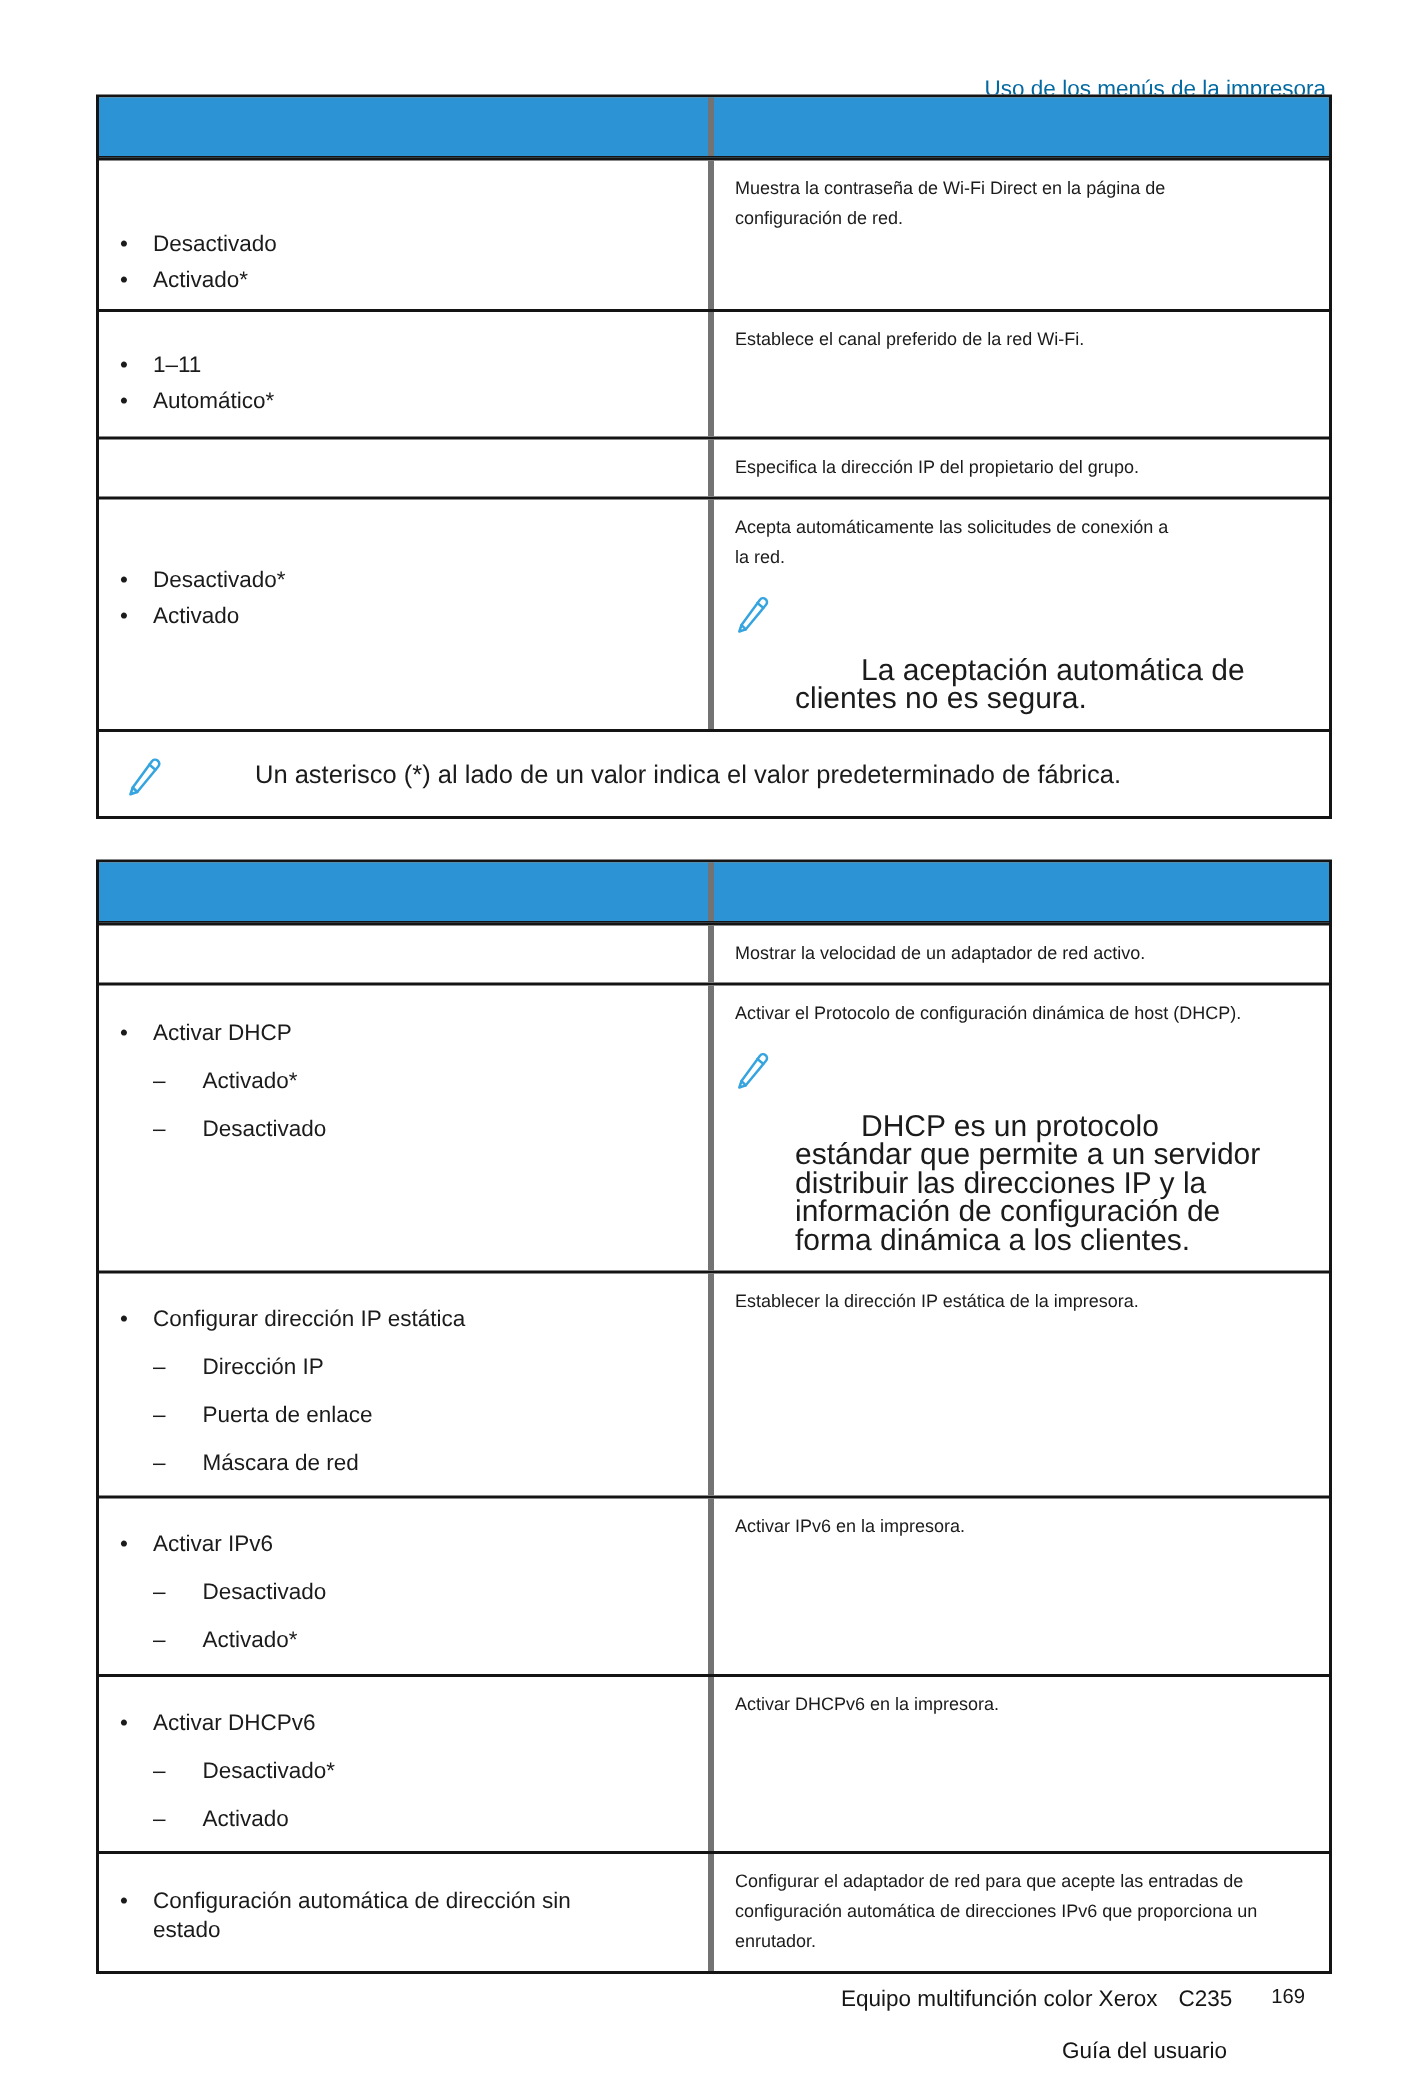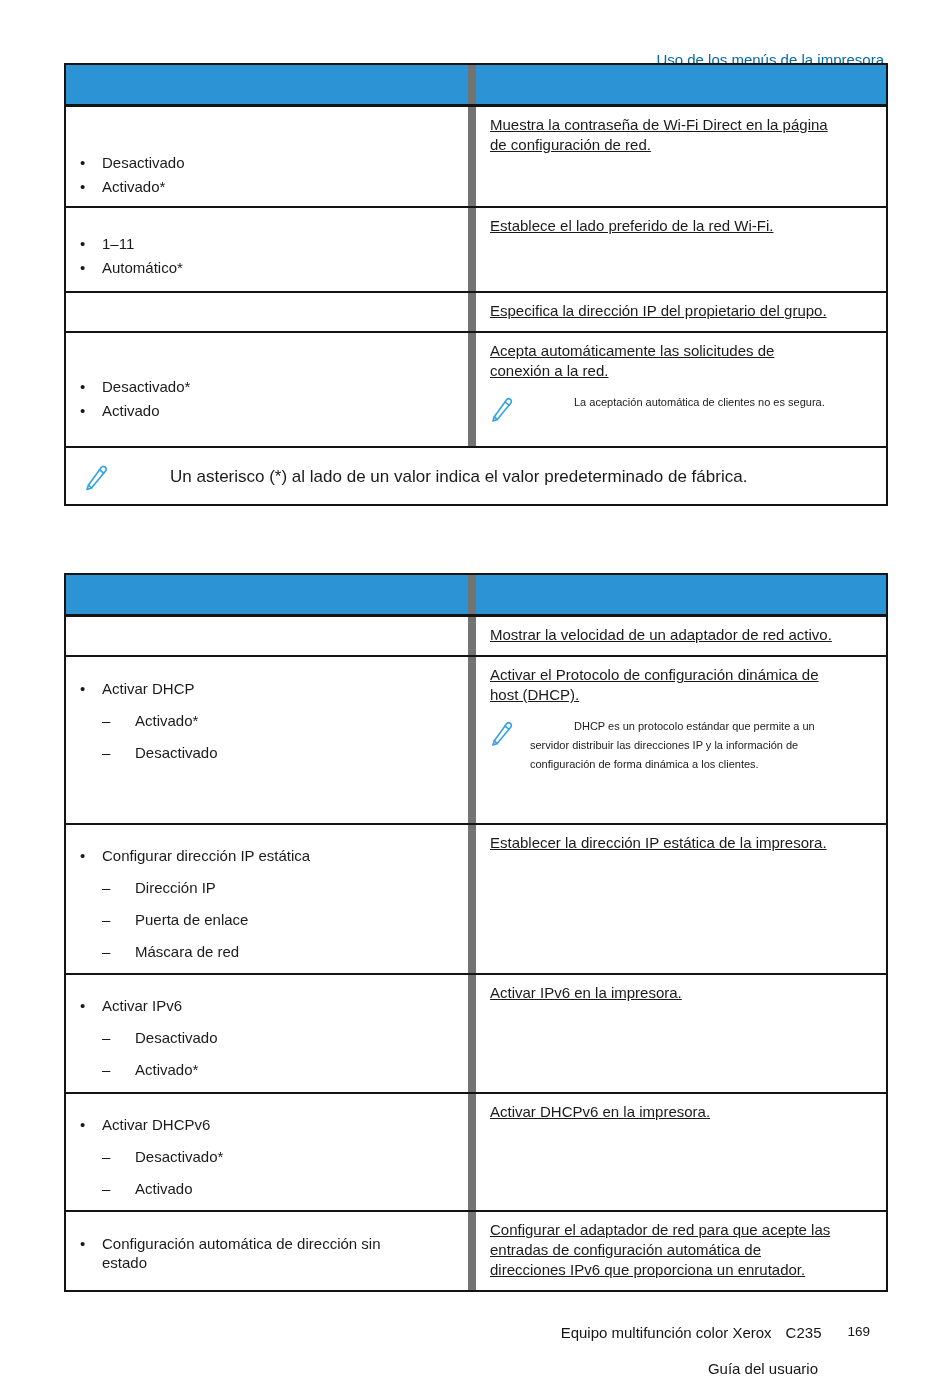--- a/index.html
+++ b/index.html
@@ -13,42 +13,42 @@
     font-size:15px; line-height:20px; color:#0369a1;margin-top:48px;
   }
   
   .tbl { position:absolute; left:64px; width:820px; border:2px solid #141414; background:#fff; }
   .t1 { top:63px; }
   .t2 { top:573px; }
   .tr { display:grid; grid-template-columns:410px 1fr; box-sizing:border-box; }
   .tr + .tr { border-top:2px solid #141414; }
   .th-row { background:#2C93D5; min-height:40px; border-bottom:1px solid #141414; }
   .cell { padding:8px 12px 10px 14px; box-sizing:border-box; }
-  .cl { border-right:8px solid #737373; }
+  .cl { border-right:4px solid #737373; }
   .th-cell { padding:0; }
   .span1 { grid-template-columns:1fr; }
   
   .rA{min-height:95px} .rB{min-height:85px} .rC{min-height:37px} .rD{min-height:115px} .rE{min-height:58px}
   .rF{min-height:38px} .rG{min-height:168px} .rH{min-height:150px} .rI{min-height:119px} .rJ{min-height:118px} .rK{min-height:73px}
   
   .pt46{padding-top:46px} .pt26{padding-top:26px} .pt44{padding-top:44px} .pt22{padding-top:22px} .pt21{padding-top:21px}
   
   .opt { font-size:15px; line-height:19px; display:flex; }
   .opt::before { content:"\2022"; flex:none; width:22px; }
   .opt + .opt { margin-top:5px; }
   .mwopt { width:330px; }
   .sub { font-size:15px; line-height:19px; display:flex; margin:13px 0 0 22px; }
   .sub::before { content:"\2013"; flex:none; width:33px; }
   
-  .desc { margin:0; font-size:15px; line-height:20px;text-decoration:underline; }
+  .desc { margin:0; font-size:12px; line-height:20px; }
   .mw350 { max-width:350px; } .mw300 { max-width:300px; }
   
   .note { display:flex; margin-top:12px; align-items:flex-start; }
   .pencil { flex:none; width:25px; height:29px; margin-top:1px; }
-  .ntext { margin-left:15px; font-size:11px; line-height:19px; text-indent:44px; max-width:312px; }
+  .ntext { margin-left:15px; font-size:20px; line-height:19px; text-indent:44px; max-width:312px;margin-top:45px; }
   
   .footcell { display:flex; align-items:center; padding:10px 18px; }
   .foot-pencil { flex:none; width:26px; height:31px; }
   .foot-text { margin-left:60px; font-size:17px; line-height:19px; }
   
   .page-footer { position:absolute; top:1322px; right:80px; text-align:right; font-size:15px; line-height:21px; color:#161616; }
   .page-footer .model { margin-left:14px; }
   .page-footer .pageno { margin-left:26px; font-size:13.5px; position:relative; top:-2px; }
   .page-footer .docline { margin-right:52px; margin-top:14px; }
 </style>
@@ -72,21 +72,21 @@
       <p class="desc mw350">Muestra la contraseña de Wi-Fi Direct en la página de configuración de red.</p>
     </div>
   </div>
 
   <div class="tr rB">
     <div class="cell cl pt26">
       <div class="opt">1–11</div>
       <div class="opt">Automático*</div>
     </div>
     <div class="cell">
-      <p class="desc">Establece el lado preferido de la red Wi-Fi.</p>
+      <p class="desc">Establece el canal preferido de la red Wi-Fi.</p>
     </div>
   </div>
 
   <div class="tr rC">
     <div class="cell cl"></div>
     <div class="cell">
       <p class="desc">Especifica la dirección IP del propietario del grupo.</p>
     </div>
   </div>
 

